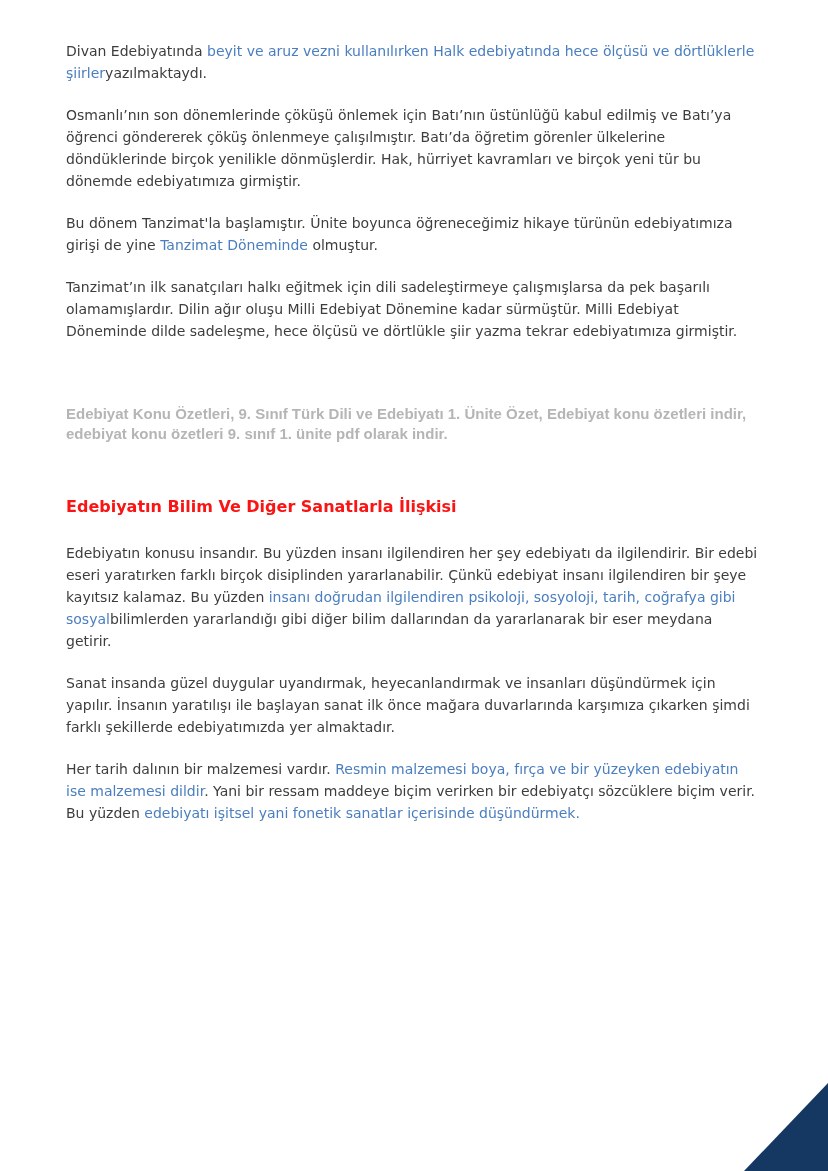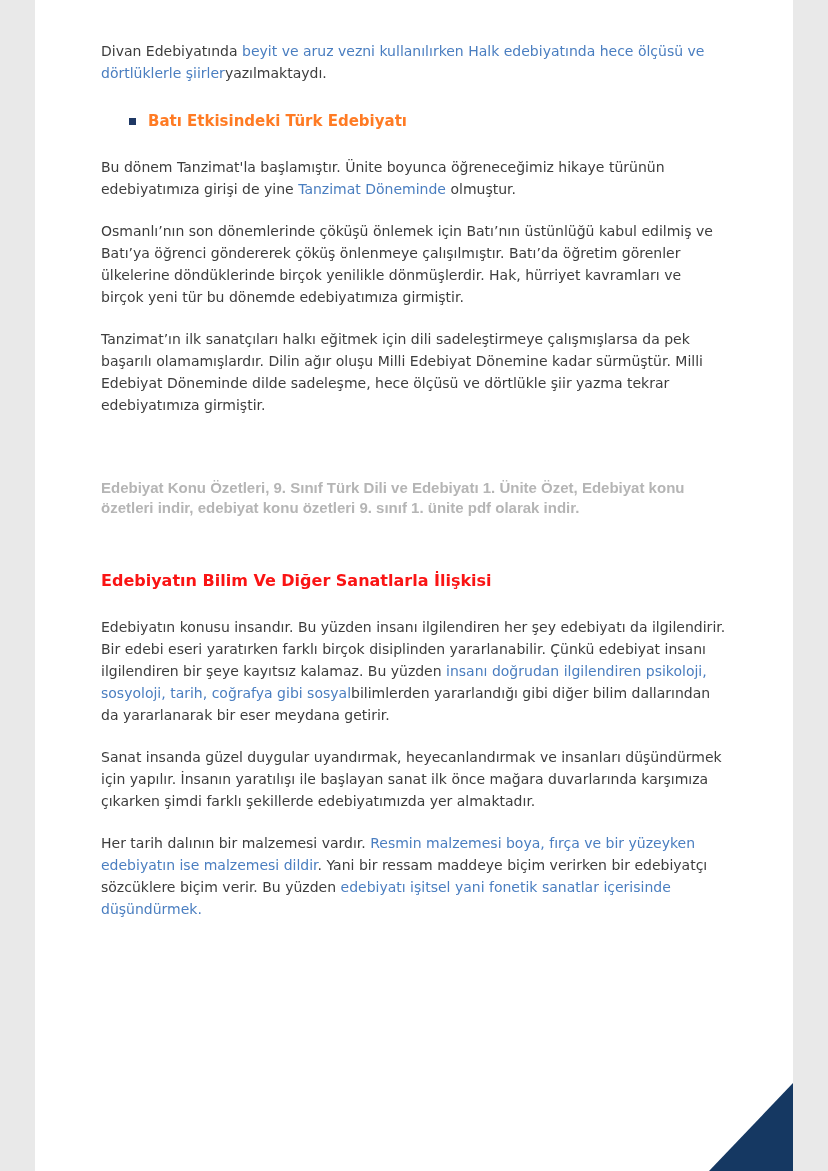--- a/index.html
+++ b/index.html
@@ -2,21 +2,21 @@
 <html><head>
 <meta charset="utf-8">
 <style>
   html, body { margin: 0; padding: 0; }
   body {
     background: #e9e9e9;
     font-family: "DejaVu Sans", sans-serif;
   }
   .page {
     position: relative;
-    width: 758px;
+    width: 828px;
     height: 1171px;
     margin: 0 auto;
     background: #ffffff;
     overflow: hidden;
   }
   .content {
     padding: 40px 66px 0 66px;
     color: #3d3d3d;
     font-size: 14px;
     line-height: 22px;
@@ -71,28 +71,24 @@
   }
 </style>
 </head>
 <body>
 
 <div class="page">
   <div class="content">
 
     <p class="para"><span>Divan Edebiyatında </span><span class="link">beyit ve aruz vezni kullanılırken Halk edebiyatında hece ölçüsü ve dörtlüklerle şiirler</span><span>yazılmaktaydı.</span></p>
 
-    <div class="heading-orange">
-      <span class="bullet-square"></span>
-      <span>Batı Etkisindeki Türk Edebiyatı</span>
-    </div>
+
+    <p class="para"><span>Osmanlı’nın son dönemlerinde çöküşü önlemek için Batı’nın üstünlüğü kabul edilmiş ve Batı’ya öğrenci göndererek çöküş önlenmeye çalışılmıştır. Batı’da öğretim görenler ülkelerine döndüklerinde birçok yenilikle dönmüşlerdir. Hak, hürriyet kavramları ve birçok yeni tür bu dönemde edebiyatımıza girmiştir.</span></p>
 
     <p class="para"><span>Bu dönem Tanzimat'la başlamıştır. Ünite boyunca öğreneceğimiz hikaye türünün edebiyatımıza girişi de yine </span><span class="link">Tanzimat Döneminde</span><span> olmuştur.</span></p>
-
-    <p class="para"><span>Osmanlı’nın son dönemlerinde çöküşü önlemek için Batı’nın üstünlüğü kabul edilmiş ve Batı’ya öğrenci göndererek çöküş önlenmeye çalışılmıştır. Batı’da öğretim görenler ülkelerine döndüklerinde birçok yenilikle dönmüşlerdir. Hak, hürriyet kavramları ve birçok yeni tür bu dönemde edebiyatımıza girmiştir.</span></p>
 
     <p class="para"><span>Tanzimat’ın ilk sanatçıları halkı eğitmek için dili sadeleştirmeye çalışmışlarsa da pek başarılı olamamışlardır. Dilin ağır oluşu Milli Edebiyat Dönemine kadar sürmüştür. Milli Edebiyat Döneminde dilde sadeleşme, hece ölçüsü ve dörtlükle şiir yazma tekrar edebiyatımıza girmiştir.</span></p>
 
     <p class="caption"><span>Edebiyat Konu Özetleri, 9. Sınıf Türk Dili ve Edebiyatı 1. Ünite Özet, Edebiyat konu özetleri indir, edebiyat konu özetleri 9. sınıf 1. ünite pdf olarak indir.</span></p>
 
     <div class="heading-red"><span>Edebiyatın Bilim Ve Diğer Sanatlarla İlişkisi</span></div>
 
     <p class="para"><span>Edebiyatın konusu insandır. Bu yüzden insanı ilgilendiren her şey edebiyatı da ilgilendirir. Bir edebi eseri yaratırken farklı birçok disiplinden yararlanabilir. Çünkü edebiyat insanı ilgilendiren bir şeye kayıtsız kalamaz. Bu yüzden </span><span class="link">insanı doğrudan ilgilendiren psikoloji, sosyoloji, tarih, coğrafya gibi sosyal</span><span>bilimlerden yararlandığı gibi diğer bilim dallarından da yararlanarak bir eser meydana getirir.</span></p>
 
     <p class="para"><span>Sanat insanda güzel duygular uyandırmak, heyecanlandırmak ve insanları düşündürmek için yapılır. İnsanın yaratılışı ile başlayan sanat ilk önce mağara duvarlarında karşımıza çıkarken şimdi farklı şekillerde edebiyatımızda yer almaktadır.</span></p>

